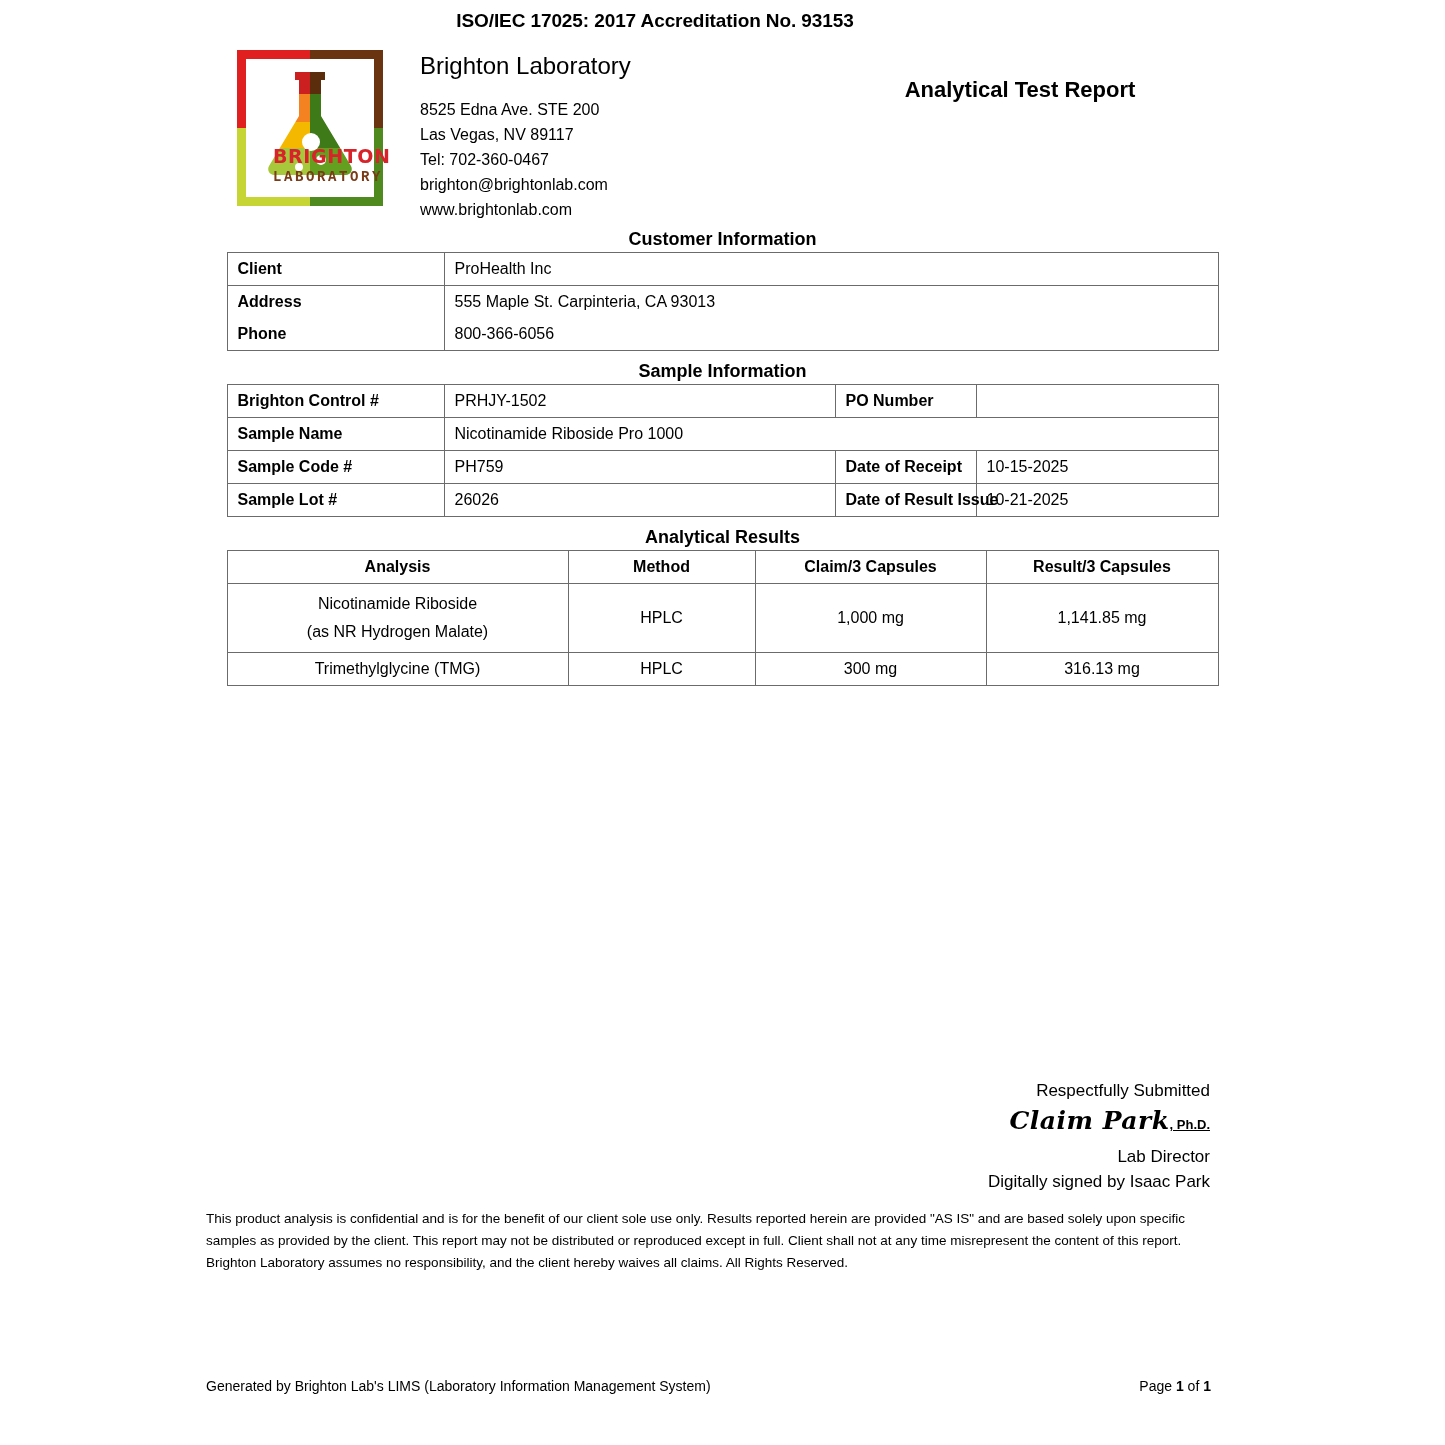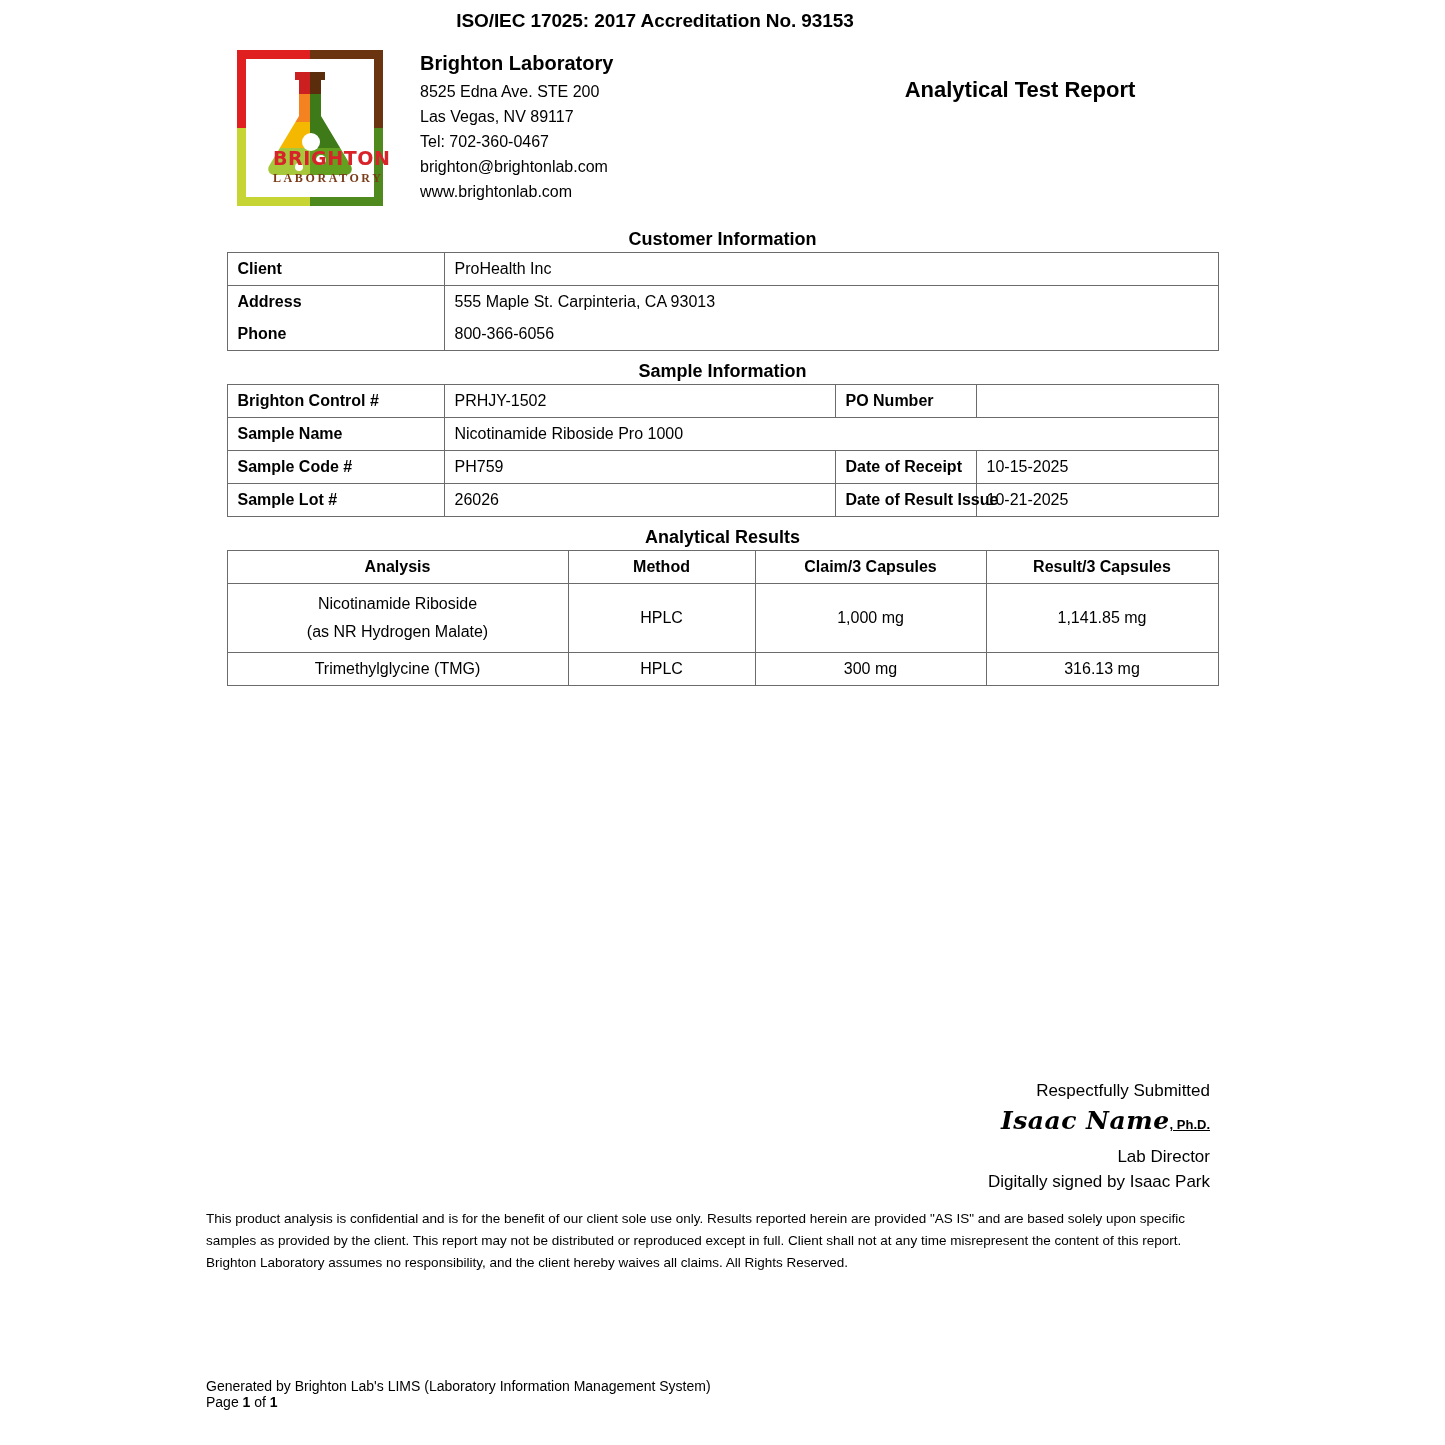--- a/index.html
+++ b/index.html
@@ -58,38 +58,38 @@
     padding-left: 36px;
   }
   .lb-brighton {
     font-size: 19px;
     font-weight: bold;
     color: #d8232a;
     letter-spacing: 0.6px;
     font-family: "DejaVu Sans", sans-serif;
   }
   .lb-laboratory {
-    font-size: 12px;
+    font-size: 14px;
     font-weight: bold;
     color: #7a3b17;
     letter-spacing: 2.6px;
     margin-top: 4px;
-    font-family: Liberation Serif, serif;
+    font-family: Liberation Mono, monospace;
   }
 
   .company {
     position: absolute;
     left: 420px;
     top: 6px;
     width: 430px;
   }
   .company-name {
-    font-size: 20px;
-    font-weight: bold;
-    margin-bottom: 4px;
+    font-size: 24px;
+    font-weight: normal;
+    margin-bottom: 17px;
   }
   .company-line {
     font-size: 16px;
     line-height: 25px;
   }
   .report-title {
     position: absolute;
     left: 830px;
     top: 6px;
     width: 380px;
@@ -201,21 +201,20 @@
   
   .footer {
     position: absolute;
     left: 206px;
     top: 1378px;
     width: 1005px;
     font-size: 14px;
     display: flex;
     justify-content: space-between;
     align-items: baseline;
-    flex-direction: column;
   }
   .footer .pagenum b { font-weight: bold; }
 
   .tables-area { position: absolute; left: 0; top: 228px; width: 1445px; }
   .results-area { margin-top: 9px; }
   .sample-area { margin-top: 9px; }
 </style>
 </head>
 <body>
 
@@ -360,21 +359,21 @@
           <td>HPLC</td>
           <td>300 mg</td>
           <td>316.13 mg</td>
         </tr>
       </tbody>
     </table>
   </div>
 
   <div class="signature">
     <div class="sig-line">Respectfully Submitted</div>
-    <div class="sig-name-row"><span class="sig-script">Isaac Name</span><span class="sig-deg">, Ph.D.</span></div>
+    <div class="sig-name-row"><span class="sig-script">Claim Park</span><span class="sig-deg">, Ph.D.</span></div>
     <div class="sig-line">Lab Director</div>
     <div class="sig-line">Digitally signed by Isaac Park</div>
   </div>
 
   <div class="disclaimer">This product analysis is confidential and is for the benefit of our client sole use only. Results reported herein are provided "AS IS" and are based solely upon specific samples as provided by the client. This report may not be distributed or reproduced except in full. Client shall not at any time misrepresent the content of this report. Brighton Laboratory assumes no responsibility, and the client hereby waives all claims. All Rights Reserved.</div>
 
   <div class="footer">
     <div>Generated by Brighton Lab's LIMS (Laboratory Information Management System)</div>
     <div class="pagenum"><span>Page </span><b>1</b><span> of </span><b>1</b></div>
   </div>

